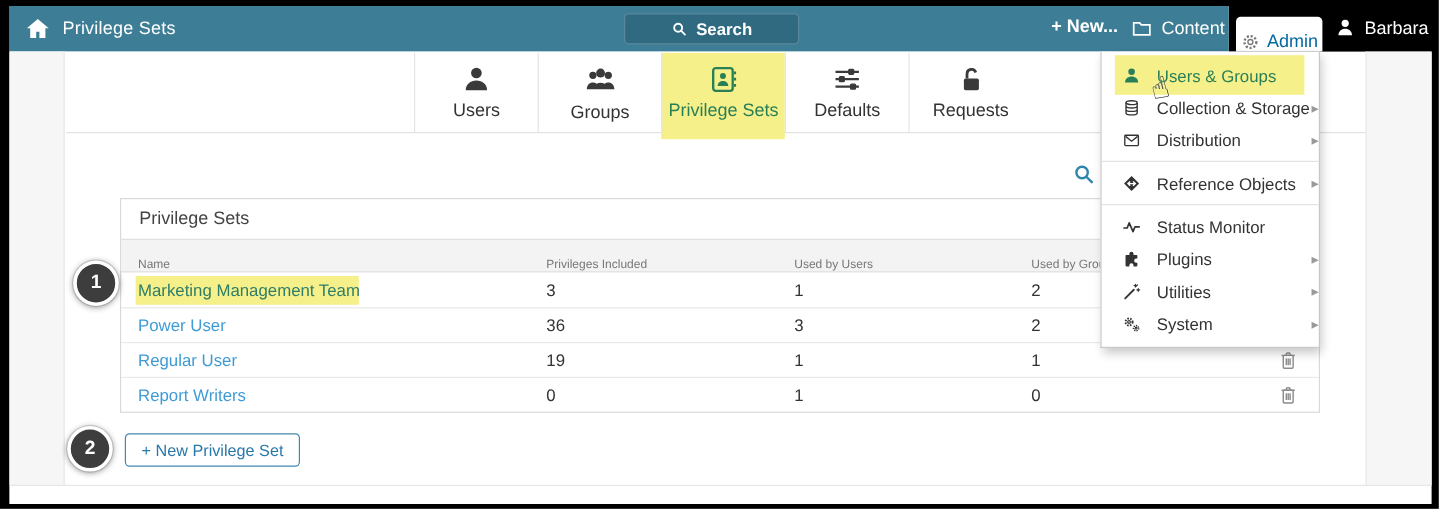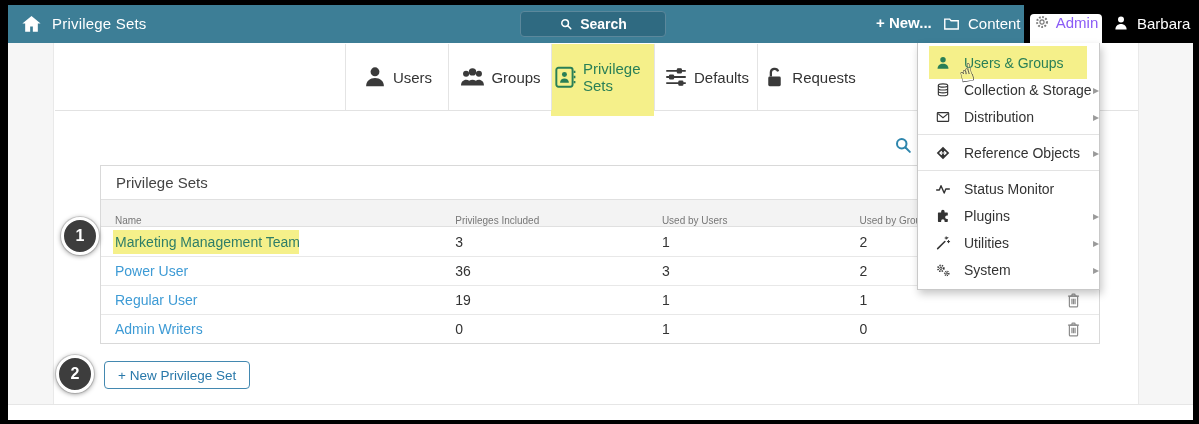--- a/index.html
+++ b/index.html
@@ -16,33 +16,33 @@
   .navbar{position:absolute;left:0;top:0;width:100%;height:38px;background:var(--navbar-teal,#3d7e96);color:#fff}
   .nav-home{position:absolute;left:12px;top:8px;width:23px;height:23px}
   .nav-title{position:absolute;left:44px;top:10px;font-size:15px;letter-spacing:.2px}
   .search-btn{position:absolute;left:512px;top:6px;width:146px;height:26px;background:var(--search-btn,#2f6a81);
     border:1px solid #5b889c;border-radius:4px;color:#fff;display:flex;align-items:center;justify-content:center;gap:7px;
     font-size:14px;font-weight:bold;cursor:pointer}
   .nav-item{position:absolute;top:9px;display:flex;align-items:center;gap:7px;font-size:15px;cursor:pointer;color:#fff}
   .nav-new{left:868px;font-weight:bold}
   .nav-content{left:934px}
   .admin-tab{position:absolute;left:1022px;top:9px;width:72px;height:29px;background:#fff;border-radius:4px 4px 0 0;
-    display:flex;align-items:flex-start;justify-content:center;gap:6px;color:#8b5cf6;font-size:15px;cursor:pointer}
+    display:flex;align-items:flex-end;justify-content:center;gap:6px;color:#0369a1;font-size:15px;cursor:pointer}
   .nav-user{left:1104px}
   .icon{display:inline-flex;align-items:center;justify-content:center}
 
   
   .content{position:absolute;left:0;top:38px;width:1185px;height:377px;background:#fff}
   .strip{position:absolute;top:0;height:361px;background:#f6f6f6}
   .strip.left{left:0;width:46px;border-right:1px solid #e9e9e9}
   .strip.right{left:1130px;width:55px;border-left:1px solid #e9e9e9}
   .bottom-line{position:absolute;left:0;top:361px;width:100%;height:1px;background:#e6e6e6}
 
   
-  .tab{position:absolute;top:1px;width:103px;height:66px;border-left:1px solid #e4e4e4;display:flex;
+  .tab{position:absolute;top:1px;width:103px;height:66px;border-left:1px solid #e4e4e4;display:flex;flex-direction:column;
     align-items:center;justify-content:center;gap:5px;cursor:pointer;background:#fff;z-index:2}
   .tab:last-of-type{border-right:1px solid #e4e4e4}
   .tab .tlabel{font-size:15px;color:#333}
   .tab.active{background:var(--yellow,#f5f08a);box-shadow:0 6px 0 var(--yellow,#f5f08a)}
   .tab.active .tlabel{color:var(--green,#297f56)}
   .tabbar-line{position:absolute;left:47px;top:67px;width:1083px;height:1px;background:#e2e2e2;z-index:1}
 
   .tbl-search{position:absolute;left:885px;top:92px;width:20px;height:20px;cursor:pointer;z-index:3}
 
   
@@ -260,21 +260,21 @@
               <svg viewBox="0 0 24 24" width="19" height="19" fill="none" stroke="#8c8c8c" stroke-width="1.5">
                 <path d="M5 6.5h14M10 6.5V5a1 1 0 0 1 1-1h2a1 1 0 0 1 1 1v1.5"></path>
                 <rect x="6.8" y="6.5" width="10.4" height="13.5" rx="1.2"></rect>
                 <path d="M10 9.8v7M12 9.8v7M14 9.8v7"></path>
               </svg>
             </span>
           </div>
       </div>
 
       <div class="row">
-        <div class="c-name"><a class="link">Admin Writers</a></div>
+        <div class="c-name"><a class="link">Report Writers</a></div>
         <div class="c-priv">0</div>
         <div class="c-users">1</div>
         <div class="c-groups">0</div>
         <div class="c-act">
             <span class="icon trash">
               <svg viewBox="0 0 24 24" width="19" height="19" fill="none" stroke="#8c8c8c" stroke-width="1.5">
                 <path d="M5 6.5h14M10 6.5V5a1 1 0 0 1 1-1h2a1 1 0 0 1 1 1v1.5"></path>
                 <rect x="6.8" y="6.5" width="10.4" height="13.5" rx="1.2"></rect>
                 <path d="M10 9.8v7M12 9.8v7M14 9.8v7"></path>
               </svg>

